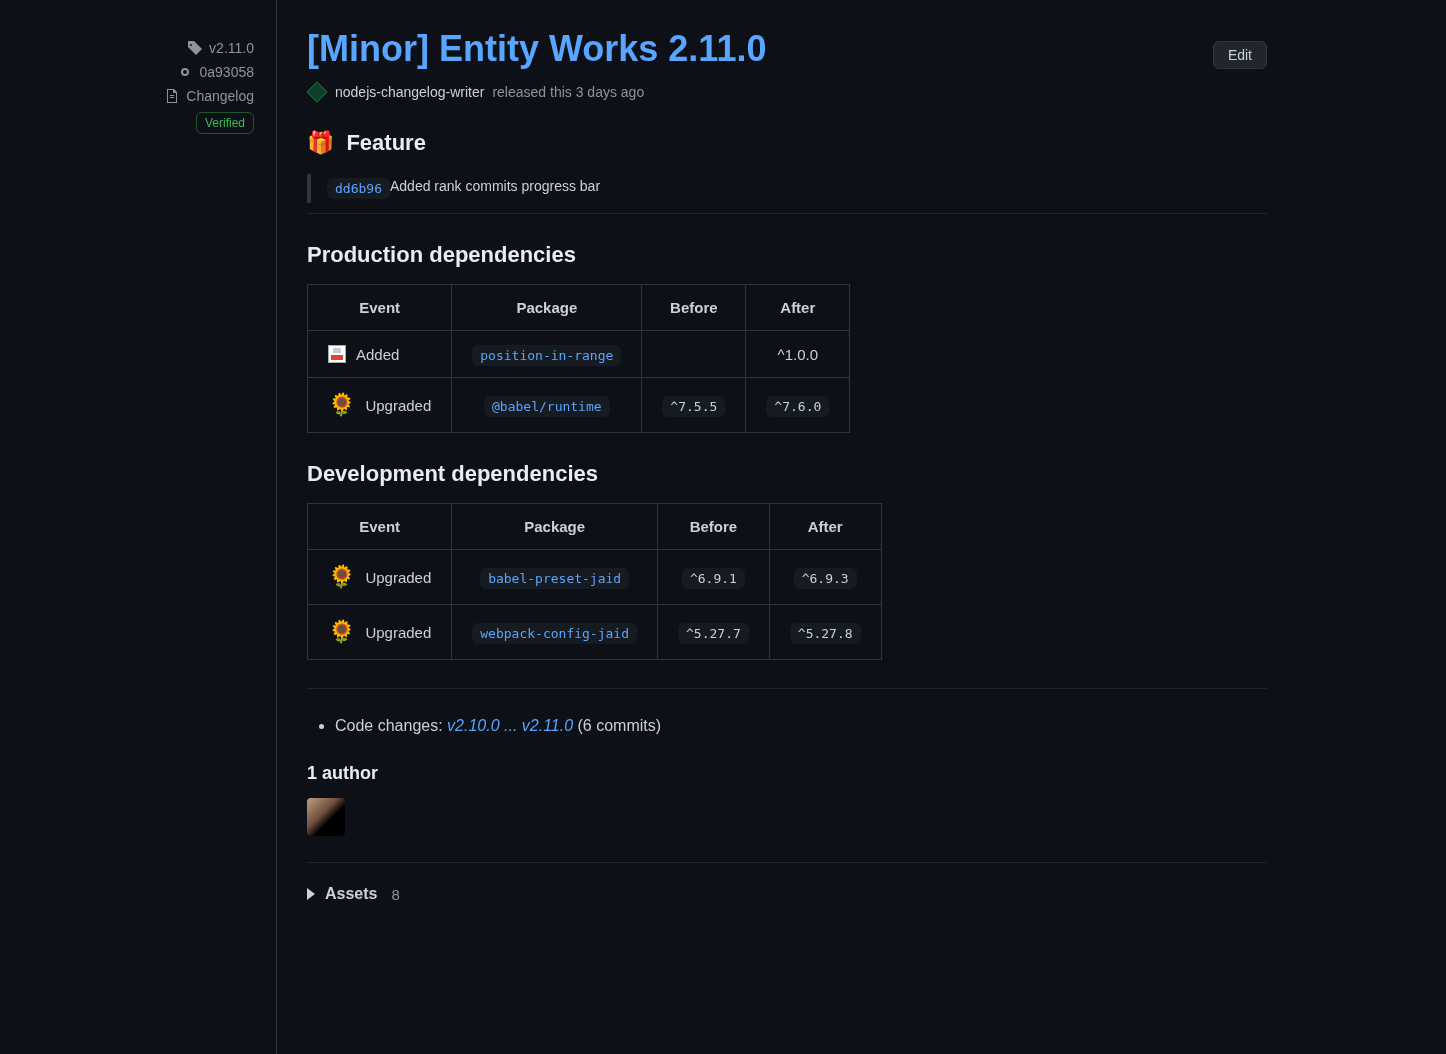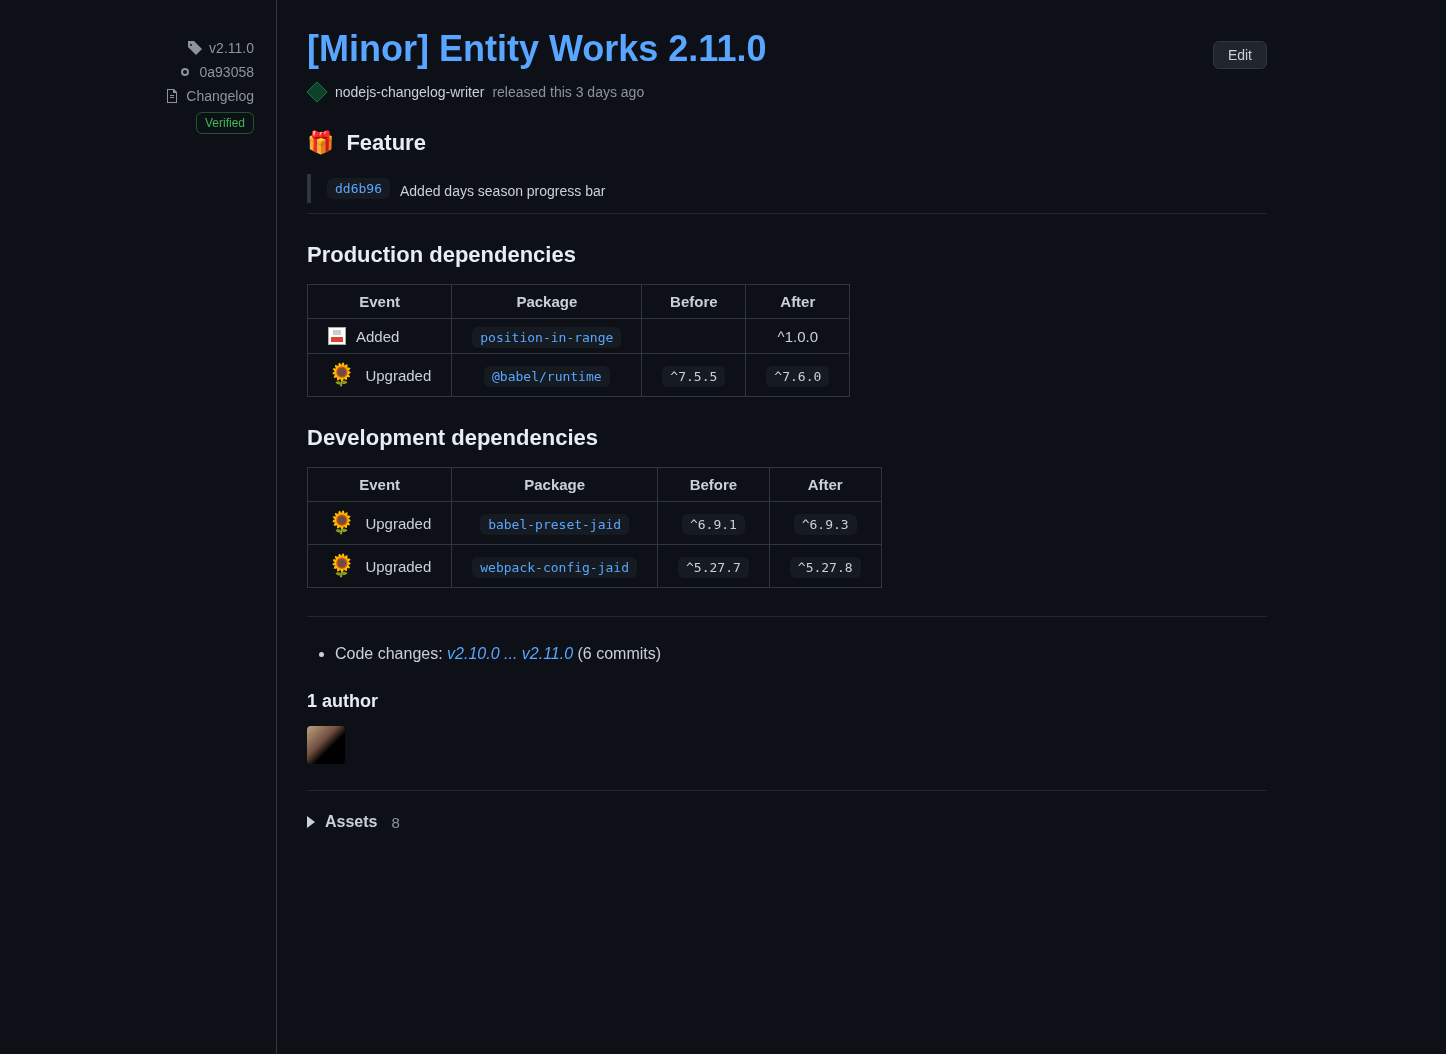--- a/index.html
+++ b/index.html
@@ -66,42 +66,42 @@
   .muted { color:#8b949e; }
   .section-heading {
     display:flex; align-items:center; gap:12px;
     font-size:22px; font-weight:600; color:#e6edf3;
     margin: 18px 0;
   }
   .emoji { font-size:22px; }
   .quoted {
     border-left: 4px solid #30363d;
     padding: 4px 0 4px 16px;
-    display:flex; align-items:flex-end; gap:10px;
+    display:flex; align-items:flex-start; 
     margin-bottom: 8px;
     color:#c9d1d9;
   }
   .hash-pill, .code-pill {
     background:#161b22;
     color:#58a6ff;
     font-family: ui-monospace, SFMono-Regular, Menlo, Consolas, monospace;
     font-size: 13px;
     padding: 3px 8px;
     border-radius: 6px;
   }
   .code-pill.gray { color:#c9d1d9; }
   hr.divider { border:none; border-top:1px solid #21262d; margin: 10px 0 28px 0; }
   h2.deps-heading { font-size:22px; font-weight:700; color:#e6edf3; margin-bottom:16px; }
   table.deps {
     border-collapse: collapse;
     margin-bottom: 28px;
   }
   table.deps th, table.deps td {
     border:1px solid #30363d;
-    padding: 8px 20px;
+    padding: 14px 20px;
     text-align:center;
     color:#c9d1d9;
     font-size:15px;
   }
   table.deps th { font-weight:600; }
   .event-cell { display:flex; align-items:center; gap:10px; justify-content:flex-start; text-align:left; }
   ul.notes { padding-left: 28px; margin-bottom: 28px; }
   ul.notes li { color:#c9d1d9; font-size:16px; }
   .link { color:#58a6ff; text-decoration:none;font-style:italic; }
   h3.author-heading { font-size:18px; font-weight:600; color:#e6edf3; margin-bottom:14px; }
@@ -167,21 +167,21 @@
       <span class="muted">released this 3 days ago</span>
     </div>
 
     <div class="section-heading">
       <span class="emoji">🎁</span>
       <span>Feature</span>
     </div>
 
     <div class="quoted">
       <span class="hash-pill">dd6b96</span>
-      <span>Added days season progress bar</span>
+      <span>Added rank commits progress bar</span>
     </div>
 
     <hr class="divider">
 
     <h2 class="deps-heading">Production dependencies</h2>
     <table class="deps">
       <thead>
         <tr>
           <th>Event</th>
           <th>Package</th>

